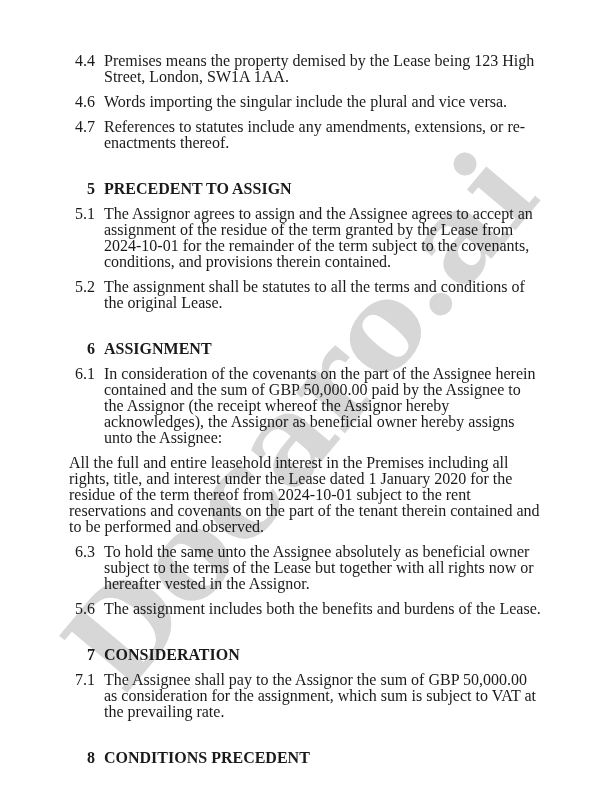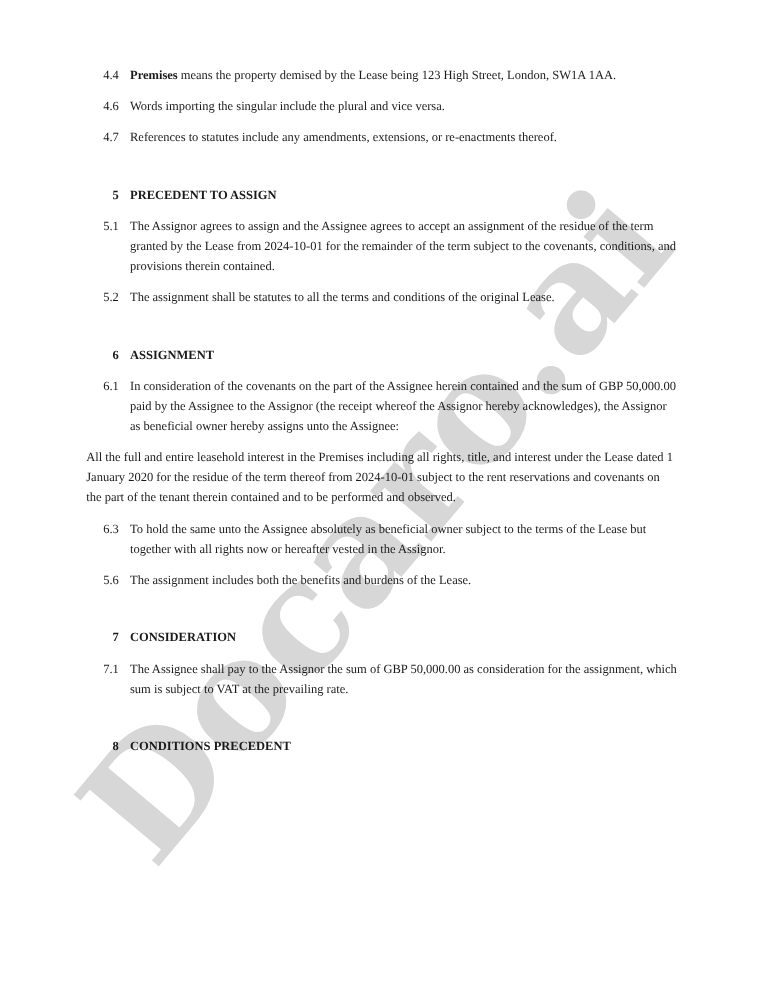--- a/index.html
+++ b/index.html
@@ -35,39 +35,39 @@
   .content {
     position: absolute;
     left: 0; top: 0; right: 0; bottom: 0;
     padding: 53px 70px 0 60px;
     box-sizing: border-box;
     z-index: 1;
   }
   .row {
     display: flex;
     margin-top: 9px;
-    font-size: 10px;
+    font-size: 16px;
     line-height: 16px;
   }
   .row:first-child { margin-top: 0; }
   .row.heading {
     margin-top: 30px;
     font-weight: 700;
   }
   .num {
     flex: 0 0 35px;
     text-align: right;
     white-space: nowrap;
   }
   .body-text {
     flex: 1;
     margin-left: 9px;
     text-align: left;
   }
-  .body-text strong { font-weight: 700; }
+  .body-text strong { font-weight: 400; }
 </style>
 </head>
 <body>
 
 <div class="page">
 
   <div class="watermark">Docaro.ai</div>
 
   <div class="content">
 

